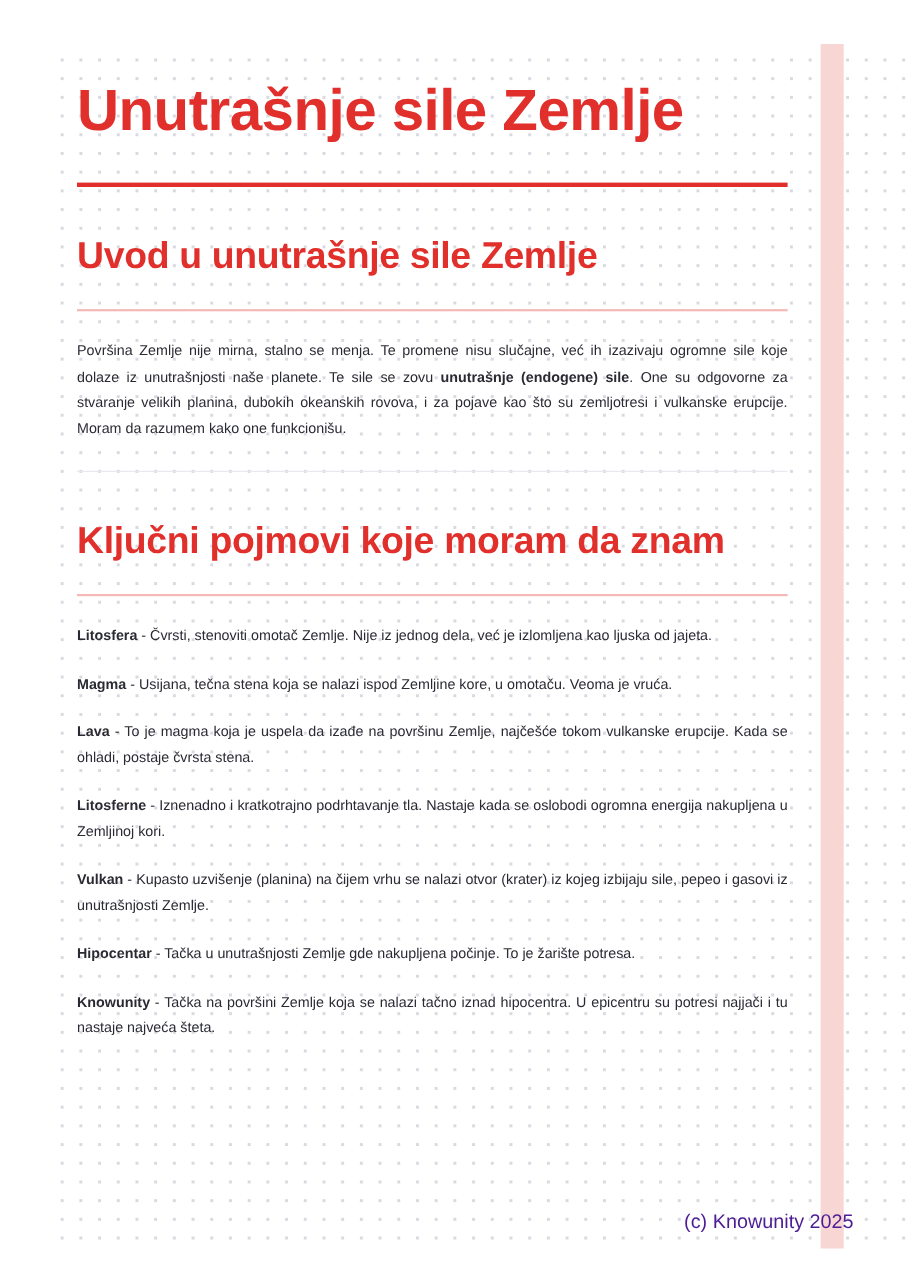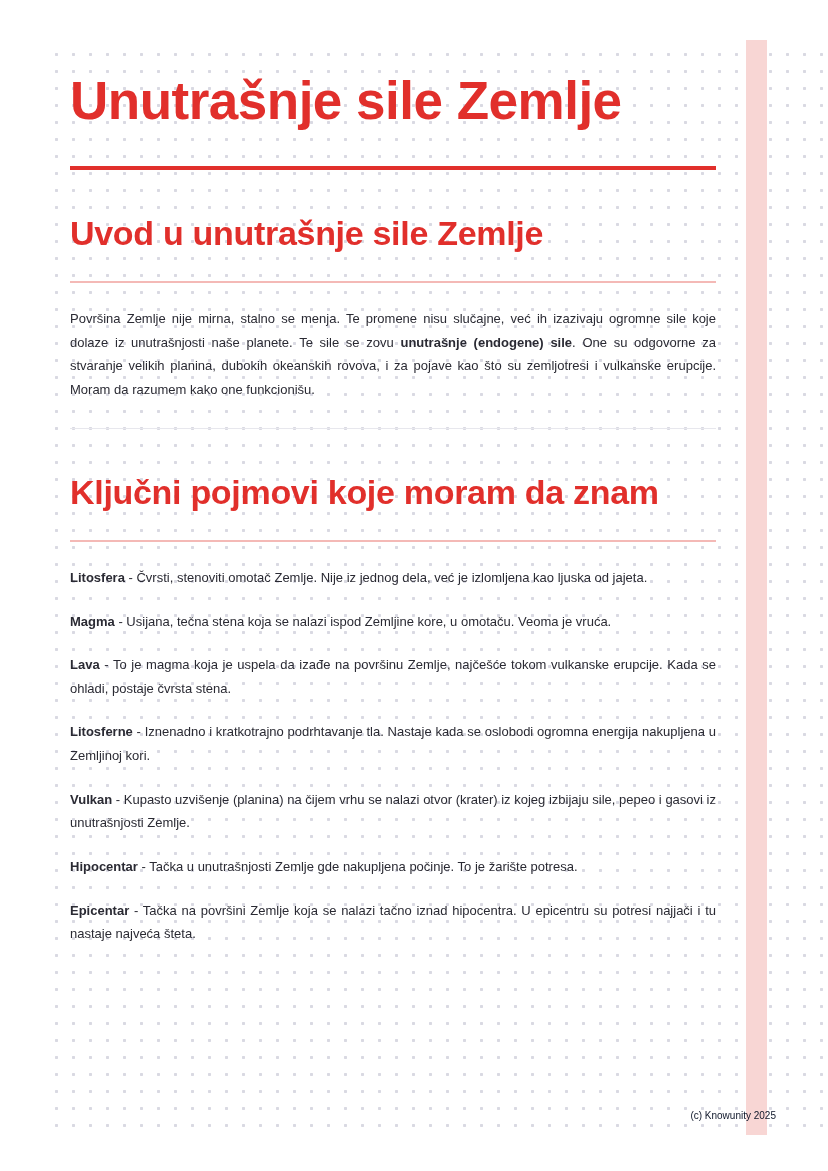--- a/index.html
+++ b/index.html
@@ -77,22 +77,22 @@
     height: 1px;
     background: #e7e7ed;
     margin: 26px 0 6px 0;
   }
   .b { font-weight: bold; }
   .i { }
   .footer-credit {
     position: absolute;
     right: 52px;
     bottom: 50px;
-    font-size: 10px;
-    color: #0f172a;
+    font-size: 18px;
+    color: #4c1d95;
   }
 </style>
 </head>
 <body>
 
 <div class="dot-grid"></div>
 <div class="side-stripe"></div>
 
 <div class="content">
 
@@ -111,18 +111,18 @@
   <h2 class="section-heading">Ključni pojmovi koje moram da znam</h2>
   <div class="heading-underline"></div>
 
   <div class="body-text">
     <p><span class="b">Litosfera</span><span> - Čvrsti, stenoviti omotač Zemlje. Nije iz jednog dela, već je izlomljena kao ljuska od jajeta.</span></p>
     <p><span class="b">Magma</span><span> - Usijana, tečna stena koja se nalazi </span><span class="i">ispod</span><span> Zemljine kore, u omotaču. Veoma je vruća.</span></p>
     <p><span class="b">Lava</span><span> - To je magma koja je uspela da izađe na površinu Zemlje, najčešće tokom vulkanske erupcije. Kada se ohladi, postaje čvrsta stena.</span></p>
     <p><span class="b">Litosferne</span><span> - Iznenadno i kratkotrajno podrhtavanje tla. Nastaje kada se oslobodi ogromna energija nakupljena u Zemljinoj kori.</span></p>
     <p><span class="b">Vulkan</span><span> - Kupasto uzvišenje (planina) na čijem vrhu se nalazi otvor (krater) iz kojeg izbijaju sile, pepeo i gasovi iz unutrašnjosti Zemlje.</span></p>
     <p><span class="b">Hipocentar</span><span> - Tačka </span><span class="i">u unutrašnjosti</span><span> Zemlje gde nakupljena počinje. To je žarište potresa.</span></p>
-    <p><span class="b">Epicentar</span><span> - Tačka na </span><span class="i">površini</span><span> Zemlje koja se nalazi tačno iznad hipocentra. U epicentru su potresi najjači i tu nastaje najveća šteta.</span></p>
+    <p><span class="b">Knowunity</span><span> - Tačka na </span><span class="i">površini</span><span> Zemlje koja se nalazi tačno iznad hipocentra. U epicentru su potresi najjači i tu nastaje najveća šteta.</span></p>
   </div>
 
 </div>
 
 <div class="footer-credit">(c) Knowunity 2025</div>
 
 </body></html>

